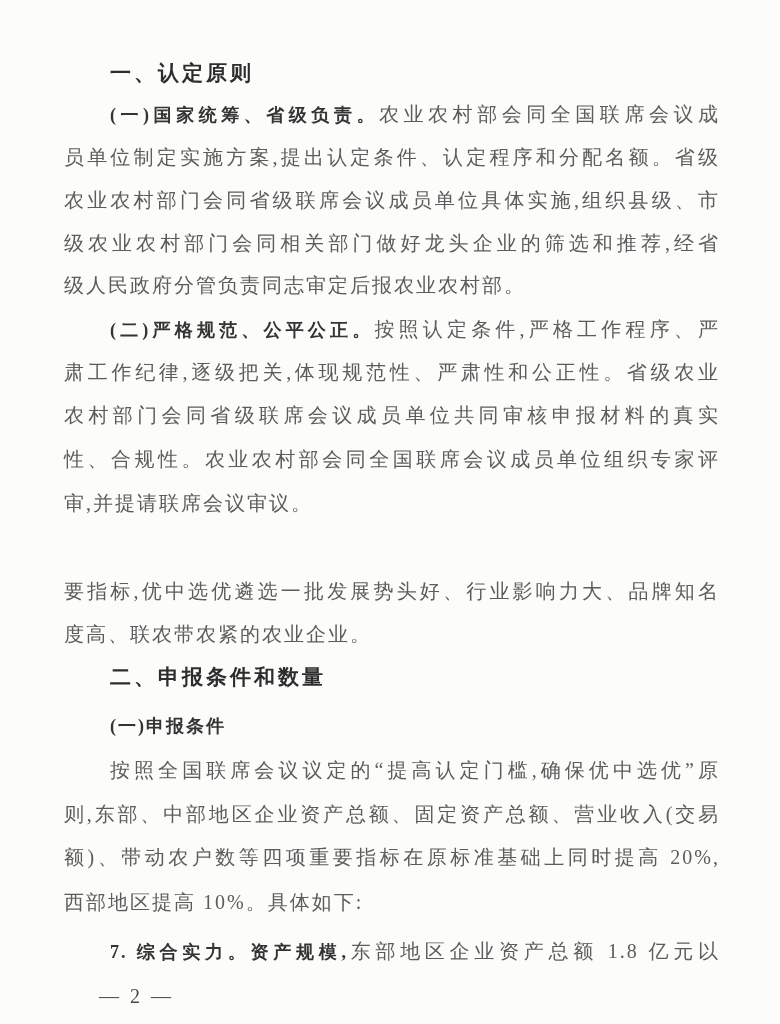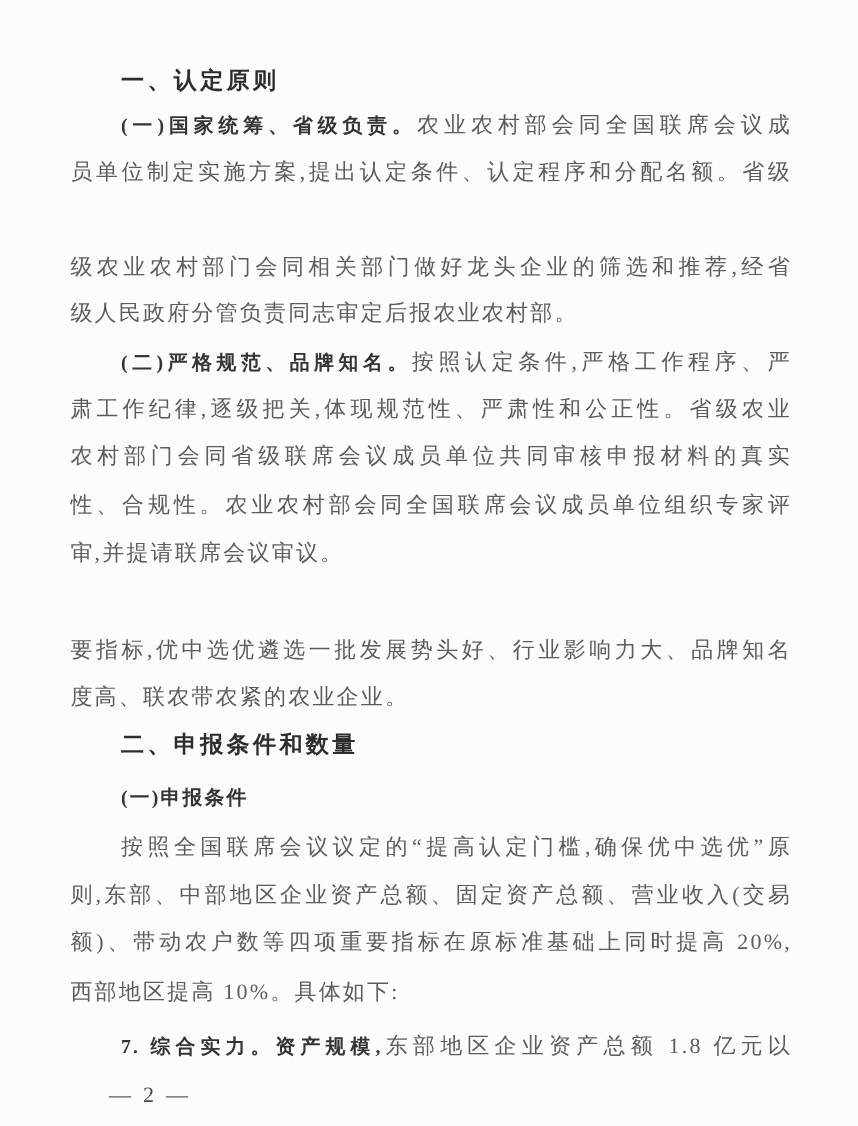--- a/index.html
+++ b/index.html
@@ -24,21 +24,21 @@
   }
   .jf {
     white-space: normal;
     text-align: justify;
     text-align-last: justify;
     text-justify: inter-character;
   }
   .ind { text-indent: 46px; }
   .b { font-weight: 700; color: #343434; }
   .hd .b {
-    font-family: Liberation Serif, serif;
+    font-family: Liberation Sans, sans-serif;
     font-size: 21px;
     letter-spacing: 3px;
     color: #2d2d2d;
   }
   .kai .b { font-size: 18px; }
   .footer {
     position: absolute;
     left: 99px;
     top: 985px;
     font-size: 20px;
@@ -48,24 +48,25 @@
 </style>
 </head>
 <body>
 
 <div class="page">
 
   <div class="ln ind hd" style="top:58px"><span class="b">一、认定原则</span><span></span></div>
 
   <div class="ln jf ind kai" style="top:99px"><span class="b">(一)国家统筹、省级负责。</span><span>农业农村部会同全国联席会议成</span></div>
   <div class="ln jf" style="top:142px"><span class="b"></span><span>员单位制定实施方案,提出认定条件、认定程序和分配名额。省级</span></div>
+  <div class="ln jf" style="top:185px"><span class="b"></span><span>农业农村部门会同省级联席会议成员单位具体实施,组织县级、市</span></div>
   <div class="ln jf" style="top:228px"><span class="b"></span><span>级农业农村部门会同相关部门做好龙头企业的筛选和推荐,经省</span></div>
   <div class="ln" style="top:270px"><span class="b"></span><span>级人民政府分管负责同志审定后报农业农村部。</span></div>
 
-  <div class="ln jf ind kai" style="top:314px"><span class="b">(二)严格规范、品牌知名。</span><span>按照认定条件,严格工作程序、严</span></div>
+  <div class="ln jf ind kai" style="top:314px"><span class="b">(二)严格规范、公平公正。</span><span>按照认定条件,严格工作程序、严</span></div>
   <div class="ln jf" style="top:357px"><span class="b"></span><span>肃工作纪律,逐级把关,体现规范性、严肃性和公正性。省级农业</span></div>
   <div class="ln jf" style="top:400px"><span class="b"></span><span>农村部门会同省级联席会议成员单位共同审核申报材料的真实</span></div>
   <div class="ln jf" style="top:444px"><span class="b"></span><span>性、合规性。农业农村部会同全国联席会议成员单位组织专家评</span></div>
   <div class="ln" style="top:488px"><span class="b"></span><span>审,并提请联席会议审议。</span></div>
 
   <div class="ln jf" style="top:576px"><span class="b"></span><span>要指标,优中选优遴选一批发展势头好、行业影响力大、品牌知名</span></div>
   <div class="ln" style="top:619px"><span class="b"></span><span>度高、联农带农紧的农业企业。</span></div>
 
   <div class="ln ind hd" style="top:662px"><span class="b">二、申报条件和数量</span><span></span></div>
 

